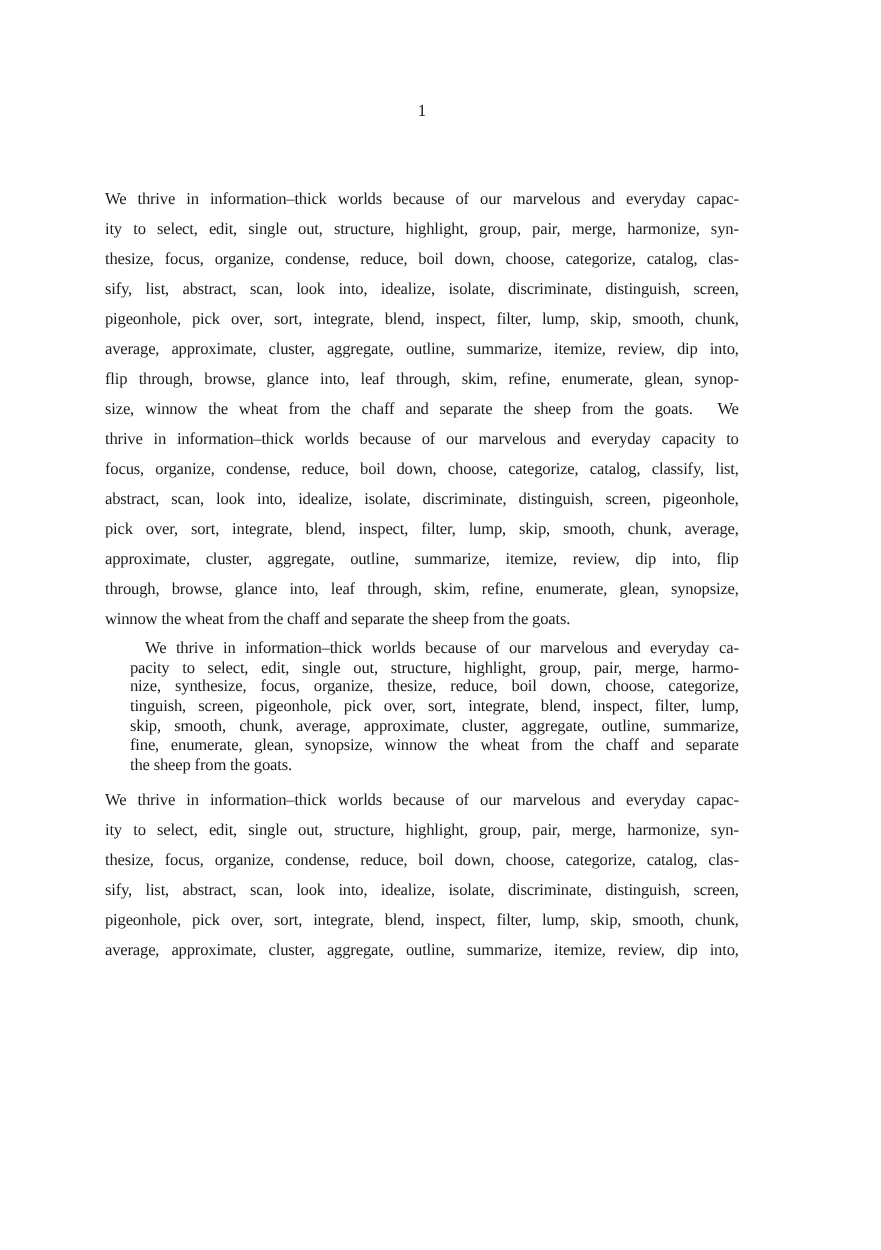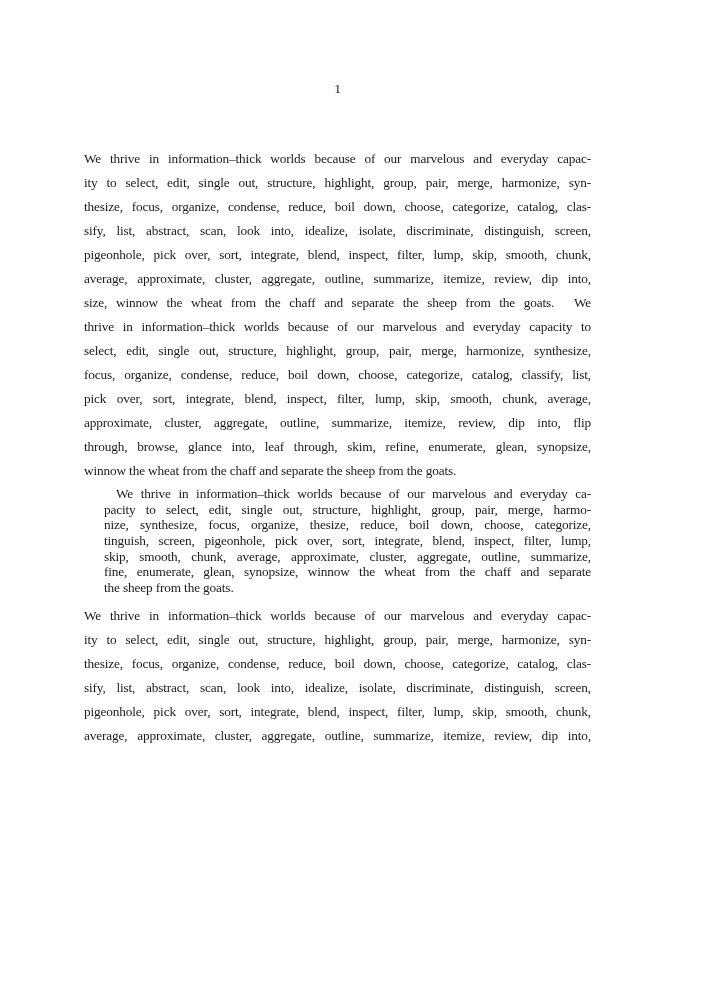--- a/index.html
+++ b/index.html
@@ -75,24 +75,25 @@
 
     <div class="pagenum">1</div>
 
     <div class="para body first">
         <div class="line">We thrive in information–thick worlds because of our marvelous and everyday capac-</div>
         <div class="line">ity to select, edit, single out, structure, highlight, group, pair, merge, harmonize, syn-</div>
         <div class="line">thesize, focus, organize, condense, reduce, boil down, choose, categorize, catalog, clas-</div>
         <div class="line">sify, list, abstract, scan, look into, idealize, isolate, discriminate, distinguish, screen,</div>
         <div class="line">pigeonhole, pick over, sort, integrate, blend, inspect, filter, lump, skip, smooth, chunk,</div>
         <div class="line">average, approximate, cluster, aggregate, outline, summarize, itemize, review, dip into,</div>
+        <div class="line">flip through, browse, glance into, leaf through, skim, refine, enumerate, glean, synop-</div>
         <div class="line">size, winnow the wheat from the chaff and separate the sheep from the goats.  We</div>
         <div class="line">thrive in information–thick worlds because of our marvelous and everyday capacity to</div>
-        <div class="line">select, edit, single out, structure, highlight, group, pair, merge, harmonize, synthesize,</div>
         <div class="line">focus, organize, condense, reduce, boil down, choose, categorize, catalog, classify, list,</div>
+        <div class="line">abstract, scan, look into, idealize, isolate, discriminate, distinguish, screen, pigeonhole,</div>
         <div class="line">pick over, sort, integrate, blend, inspect, filter, lump, skip, smooth, chunk, average,</div>
         <div class="line">approximate, cluster, aggregate, outline, summarize, itemize, review, dip into, flip</div>
         <div class="line">through, browse, glance into, leaf through, skim, refine, enumerate, glean, synopsize,</div>
         <div class="line">winnow the wheat from the chaff and separate the sheep from the goats.</div>
       </div>
 
     <div class="para quote">
         <div class="line">We thrive in information–thick worlds because of our marvelous and everyday ca-</div>
         <div class="line">pacity to select, edit, single out, structure, highlight, group, pair, merge, harmo-</div>
         <div class="line">nize, synthesize, focus, organize, thesize, reduce, boil down, choose, categorize,</div>

